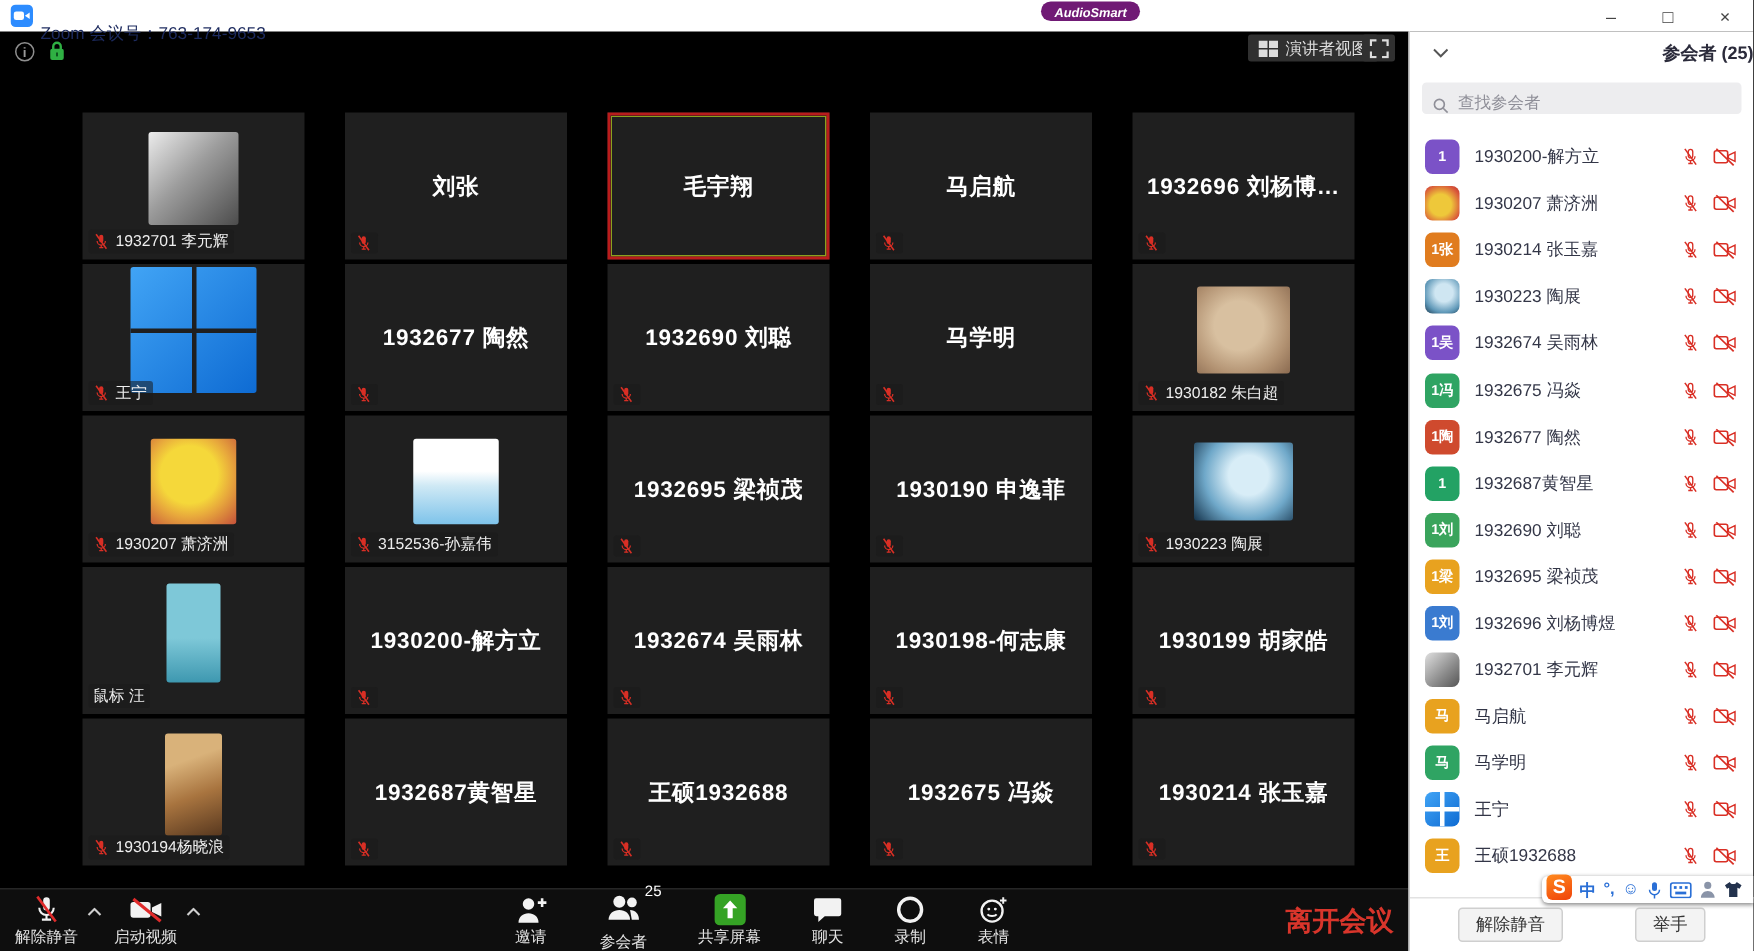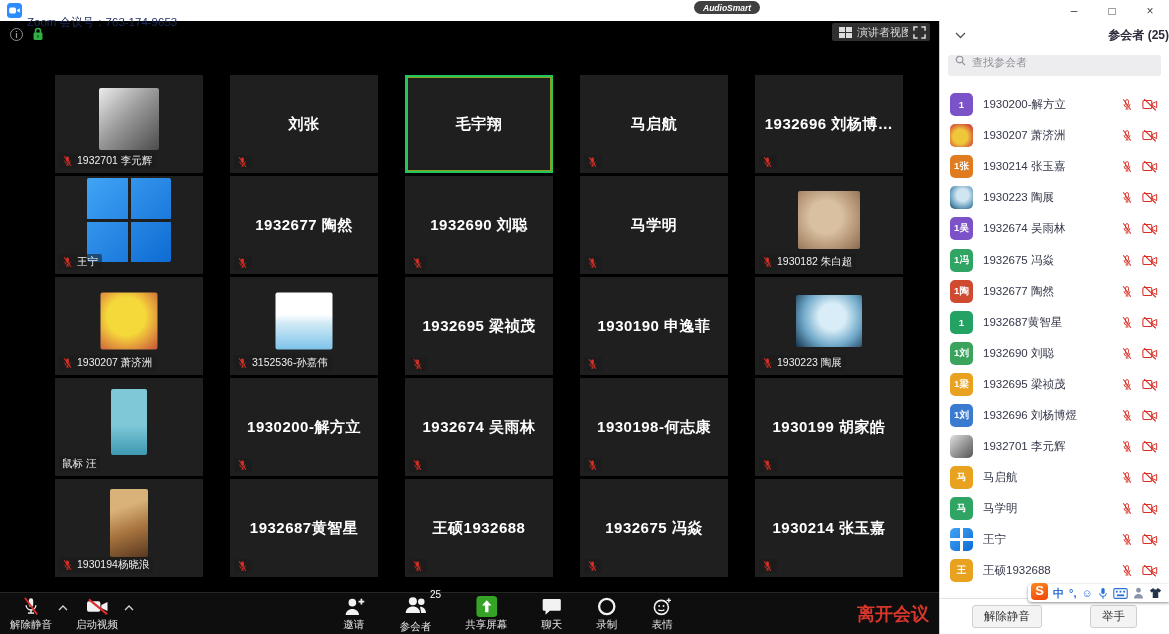--- a/index.html
+++ b/index.html
@@ -5,47 +5,47 @@
   * { margin:0; padding:0; box-sizing:border-box; }
   html,body { width:1169px; height:634px; overflow:hidden; }
   body { position:relative; background:#000; font-family:"Liberation Sans","DejaVu Sans",sans-serif; }
 
   
   .titlebar { position:absolute; left:0; top:0; width:1169px; height:21px; background:#fff; z-index:30; }
   .zoom-ic { position:absolute; left:7px; top:3px; }
   .title-text { position:absolute; left:27px; top:15px; font-size:11.5px; color:#1c2a5e; }
   .win-controls { position:absolute; right:0; top:0; height:21px; display:flex; }
   .win-btn { width:38px; height:21px; display:flex; align-items:center; justify-content:center; font-size:12px; color:#444; cursor:default; }
-  .audiosmart { position:absolute; left:694px; top:1px; height:13px; padding:0 9px; background:#404040; color:#fff; font-size:8.5px; font-weight:700; font-style:italic; border-radius:8px; display:flex; align-items:center; z-index:40; }
+  .audiosmart { position:absolute; left:694px; top:1px; height:13px; padding:0 9px; background:#701a75; color:#fff; font-size:8.5px; font-weight:700; font-style:italic; border-radius:8px; display:flex; align-items:center; z-index:40; }
 
   
   .stage { position:absolute; left:0; top:21px; width:939px; height:571px; background:#000; }
   .info-ic { position:absolute; left:10px; top:7px; width:13px; height:13px; border:1.4px solid #8f8f8f; border-radius:50%; color:#9a9a9a; font-size:9px; font-weight:700; display:flex; align-items:center; justify-content:center; }
   .lock-ic { position:absolute; left:32px; top:6px; }
   .view-btn { position:absolute; left:832px; top:2px; height:18px; background:#303030; color:#ddd; font-size:11px; display:flex; align-items:center; gap:5px; padding:0 7px; border-radius:2px; }
   .fs-btn { position:absolute; left:908px; top:2px; width:22px; height:18px; background:#303030; display:flex; align-items:center; justify-content:center; border-radius:2px; }
 
   .grid { position:absolute; left:31px; top:54px; display:grid; grid-template-columns:repeat(5,172px); grid-auto-rows:98px; gap:3px; }
   .tile { position:relative; background:#1f1f1f; overflow:hidden;margin-left:24px; }
-  .tile.active { border:2px solid #22c55e; box-shadow:inset 0 0 0 1px #8aa11f; }
+  .tile.active { border:2px solid #b91c1c; box-shadow:inset 0 0 0 1px #8aa11f; }
   .t-avatar { position:absolute; left:50%; top:45%; transform:translate(-50%,-50%); width:58px; height:58px; border-radius:2px; }
   .t-center { position:absolute; inset:0; display:flex; align-items:center; justify-content:center; font-size:15px; font-weight:700; color:#fff; letter-spacing:.5px; }
   .t-label { position:absolute; left:4px; bottom:4px; display:flex; align-items:center; gap:4px; background:rgba(25,25,25,.55); padding:1px 4px 1px 3px; border-radius:2px; font-size:10.5px; color:#eee; white-space:nowrap; }
 
   
   .win-logo { position:relative; background:linear-gradient(135deg,#41a4f5,#0e6bd3); }
   .win-logo::before { content:""; position:absolute; top:0; bottom:0; left:calc(50% - 1.5px); width:3px; background:var(--gap,#1f1f1f); }
   .win-logo::after { content:""; position:absolute; left:0; right:0; top:calc(50% - 1.5px); height:3px; background:var(--gap,#1f1f1f); }
 
   
   .panel { position:absolute; left:939px; top:21px; width:230px; height:613px; background:#fff; border-left:1px solid #cfcfcf; z-index:10; }
   .p-header { position:relative; height:28px; display:flex; align-items:center; justify-content:flex-end; }
   .p-chevron { position:absolute; left:15px; top:11px; }
   .p-title { font-size:12px; font-weight:700; color:#2b2b3b; }
-  .p-search { margin:6px 8px 0 8px; height:21px; background:#ededef; border-radius:3px; display:flex; align-items:flex-start; gap:6px; padding:0 7px; }
+  .p-search { margin:6px 8px 0 8px; height:21px; background:#ededef; border-radius:3px; display:flex; align-items:flex-end; gap:6px; padding:0 7px; }
   .p-search-ph { font-size:11px; color:#8f8f98; }
   .p-list { position:absolute; left:0; right:0; top:68px; bottom:36px; overflow:hidden; }
   .p-row { height:31.1px; display:flex; align-items:center; padding:0 11px 0 10px; }
   .p-avatar { width:23px; height:23px; border-radius:5px; margin-right:10px; flex:none; color:#fff; font-size:9.5px; font-weight:700; display:flex; align-items:center; justify-content:center; overflow:hidden; }
   .p-name { flex:1; font-size:11.5px; color:#333647; white-space:nowrap; overflow:hidden; }
   .p-status { display:flex; align-items:center; gap:9px; }
   .p-footer { position:absolute; left:0; right:0; bottom:0; height:36px; background:#fff; border-top:1px solid #e2e2e2; display:flex; align-items:center; justify-content:center; gap:48px; }
   .p-btn { font-size:11.5px; color:#333; background:#f3f3f3; border:1px solid #cfcfcf; border-radius:3px; padding:3px 11px; }
 
   

